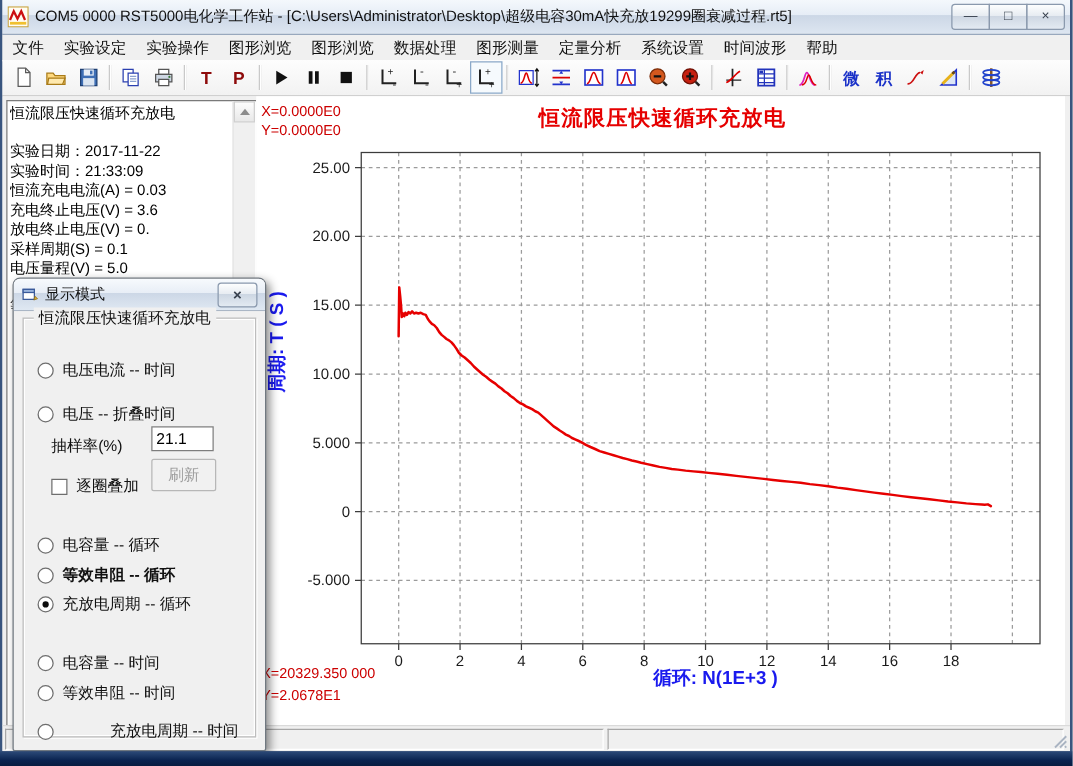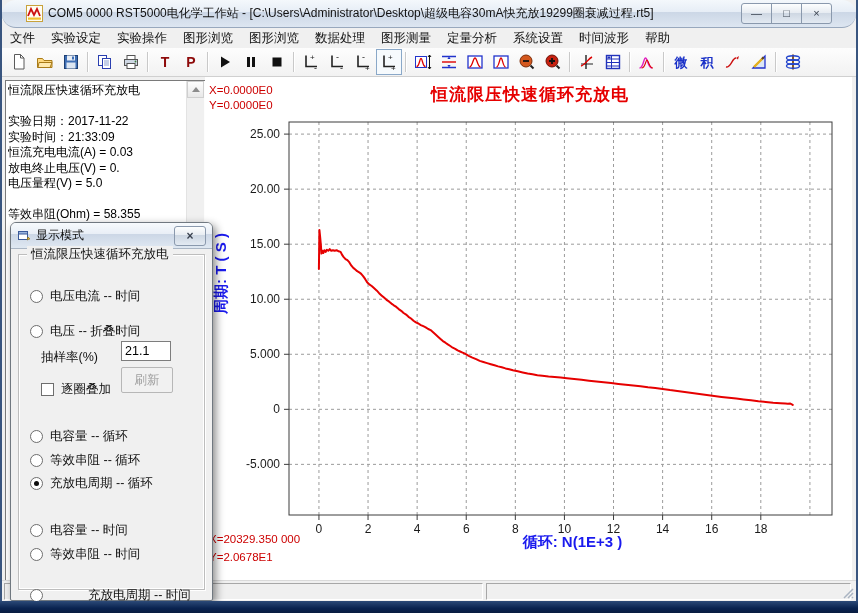--- a/index.html
+++ b/index.html
@@ -5,21 +5,21 @@
   html,body{margin:0;padding:0;}
   body{width:858px;height:613px;overflow:hidden;position:relative;background:#0a2350;
        font-family:"Liberation Sans","DejaVu Sans",sans-serif;-webkit-font-smoothing:antialiased;}
   .win{position:absolute;left:0;top:0;width:858px;height:601px;background:#f0f0f0;
        border-left:2px solid #39557f;border-right:2px solid #39557f;box-sizing:border-box;}
   .bottomband{position:absolute;left:0;top:601px;width:858px;height:12px;
        background:linear-gradient(#2c4a78,#0a2350 60%,#081c40);}
   
   .titlebar{position:absolute;left:0;top:0;right:0;height:28px;
        background:linear-gradient(#f4f8fc,#e6edf6 45%,#ccd7e6 46%,#dde6f1);
-       border-bottom:1px solid #98a8bd;display:flex;align-items:center;padding:0 24px;box-sizing:border-box;border-radius:14px;}
+       border-bottom:1px solid #98a8bd;display:flex;align-items:center;padding:0 4px;box-sizing:border-box;}
   .app-icon{width:17px;height:17px;margin-right:5px;flex:0 0 auto;}
   .title-text{font-size:12px;color:#111;white-space:nowrap;overflow:hidden;flex:1;}
   .winbtns{display:flex;margin-left:6px;}
   .wbtn{width:29px;height:19px;border:1px solid #8a99ad;background:linear-gradient(#fdfefe,#e7ecf2 45%,#cdd6e2 46%,#e3eaf2);
         display:flex;align-items:center;justify-content:center;font-size:11px;color:#37404d;margin-left:-1px;}
   .wbtn:first-child{border-radius:3px 0 0 3px;}
   .wbtn:last-child{border-radius:0 3px 3px 0;}
   .wbtn .glyph{line-height:1;}
   
   .menubar{position:absolute;left:0;top:28px;right:0;height:20px;background:#f0f0f0;
@@ -311,21 +311,23 @@
 
   <div class="client">
 
     <div class="info-panel">
       <div class="info-text" id="info-text">
           <div>恒流限压快速循环充放电</div>
           <div>&nbsp;</div>
           <div>实验日期：2017-11-22</div>
           <div>实验时间：21:33:09</div>
           <div>恒流充电电流(A) = 0.03</div>
+          <div>充电终止电压(V) = 3.6</div>
           <div>放电终止电压(V) = 0.</div>
+          <div>采样周期(S) = 0.1</div>
           <div>电压量程(V) = 5.0</div>
           <div>&nbsp;</div>
           <div>等效串阻(Ohm) = 58.355</div>
         </div>
       <div class="vscroll">
         <div class="scroll-up">
             <div class="tri"></div>
           </div>
       </div>
     </div>
@@ -437,36 +439,36 @@
       <span class="checkbox"></span>
       <span>逐圈叠加</span>
     </div>
     <div class="dbtn">
         <span>刷新</span>
       </div>
     <div class="drow" style="top:205px;">
       <span class="radio"></span>
       <span>电容量 -- 循环</span>
     </div>
-    <div class="drow" style="top:229px;">
+    <div class="drow" style="top:229px;font-weight:bold;">
       <span class="radio"></span>
       <span>等效串阻 -- 循环</span>
     </div>
     <div class="drow" style="top:252px;justify-content:center;">
       <span class="radio on"></span>
       <span>充放电周期 -- 循环</span>
     </div>
     <div class="drow" style="top:299px;">
       <span class="radio"></span>
       <span>电容量 -- 时间</span>
     </div>
     <div class="drow" style="top:323px;">
       <span class="radio"></span>
       <span>等效串阻 -- 时间</span>
     </div>
-    <div class="drow" style="top:364px;gap:45px;">
+    <div class="drow" style="top:354px;gap:45px;">
       <span class="radio"></span>
       <span>充放电周期 -- 时间</span>
     </div>
   </div>
 
 </div>
 <div class="bottomband"></div>
 
 </body></html>

